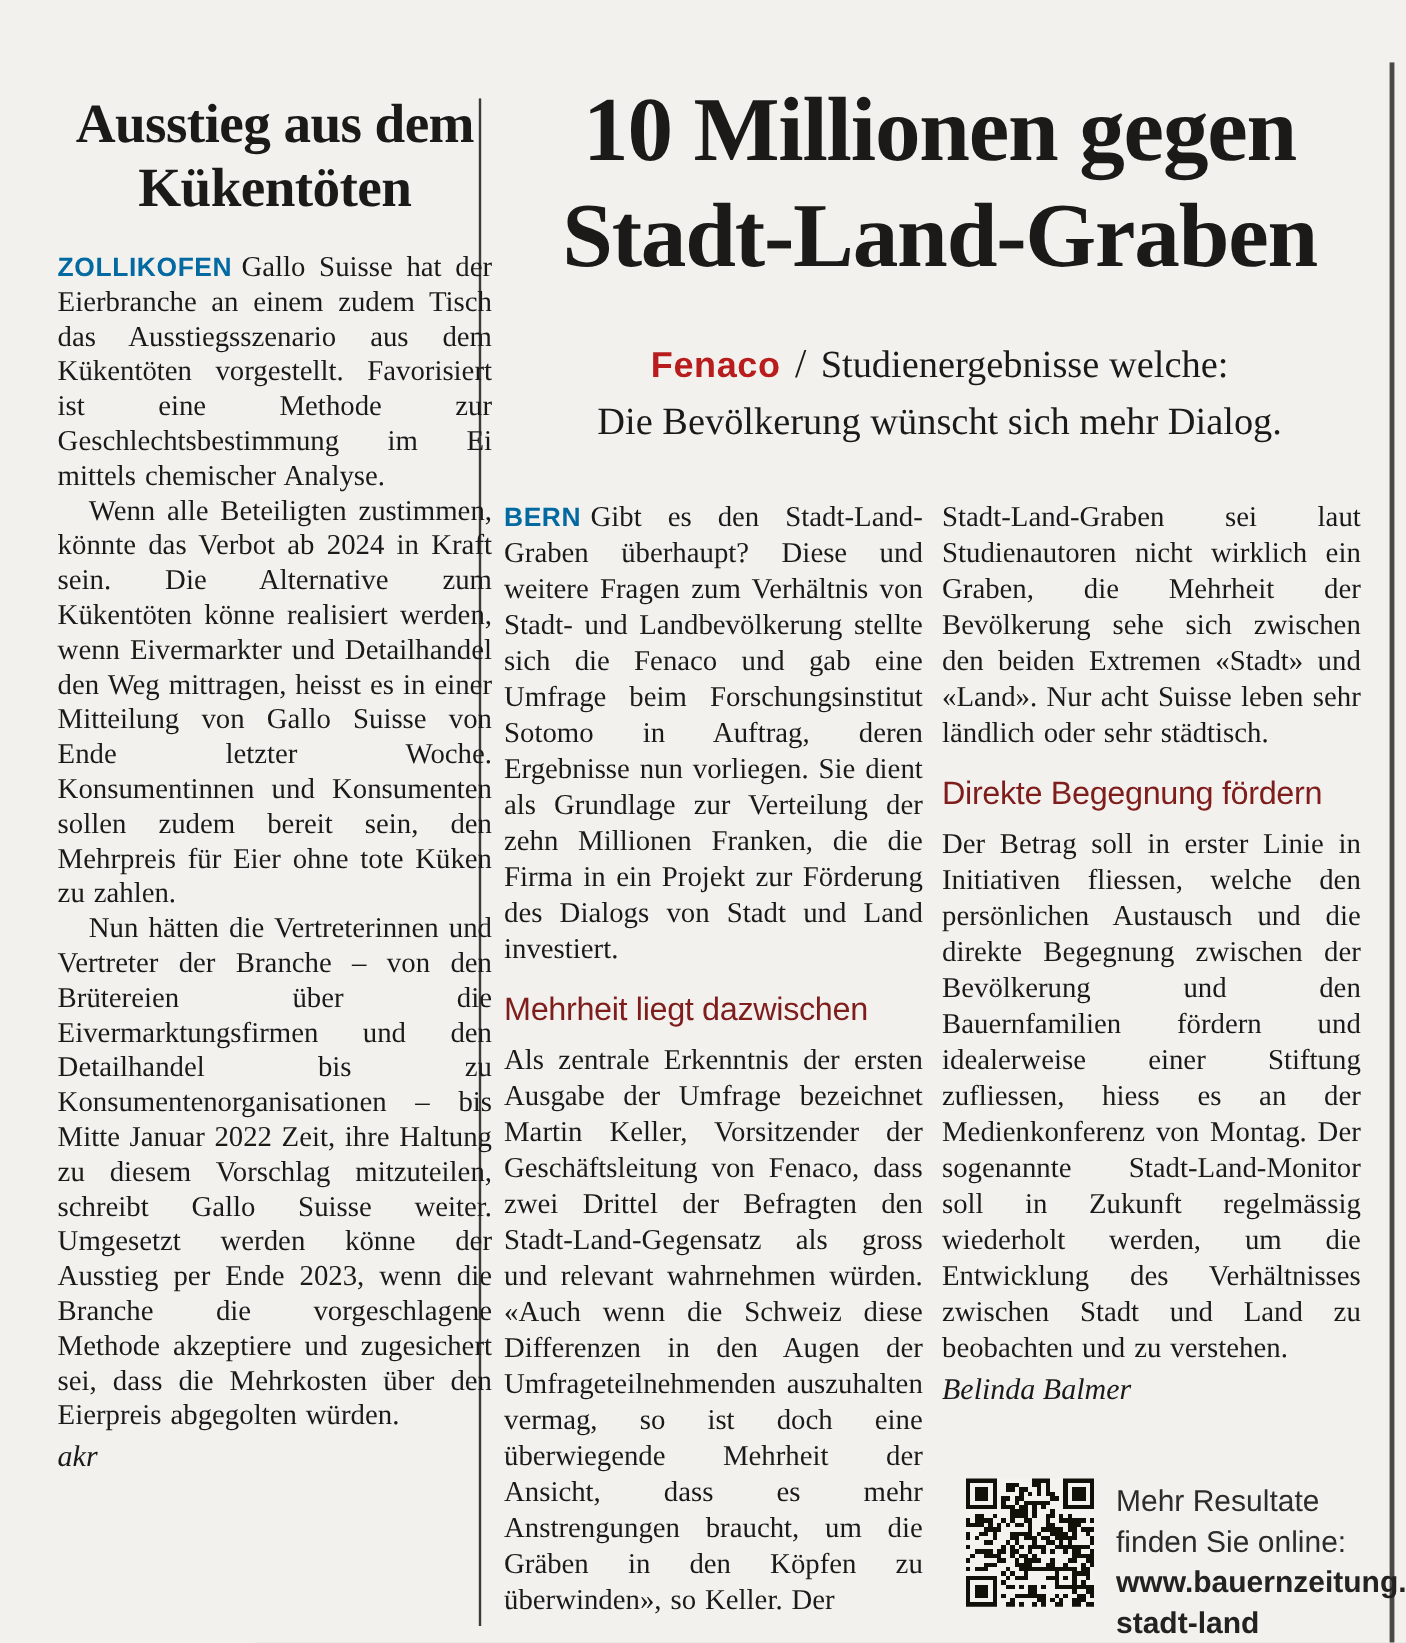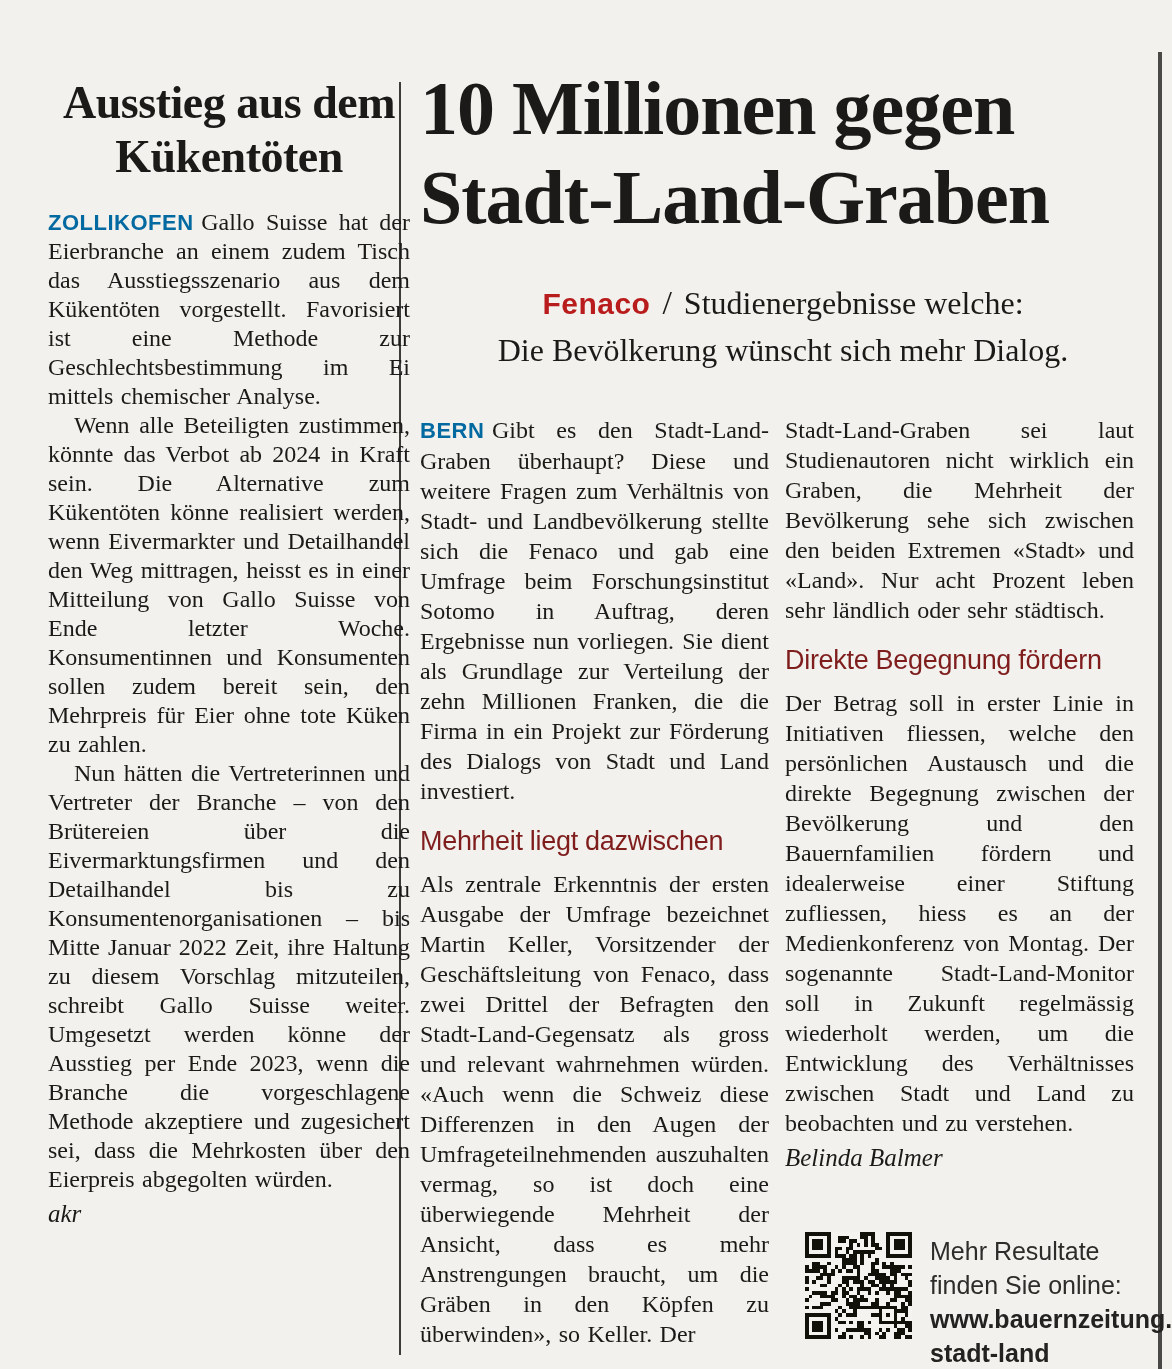--- a/index.html
+++ b/index.html
@@ -25,21 +25,21 @@
   .leadin{
     font-family:"Liberation Sans",sans-serif;font-weight:bold;
     font-size:22px;color:#0369a1;letter-spacing:0.5px;margin-right:0.35em;
   }
   .byline{
     font-size:25px;font-style:italic;text-align:left;margin:6px 2px 0 0;
   }
   
   .main-article{position:absolute;left:420px;top:64px;width:726px;}
   .main-headline{
-    font-size:76px;line-height:89px;font-weight:bold;text-align:left;
+    font-size:76px;line-height:89px;font-weight:bold;text-align:center;
     letter-spacing:-1px;margin:0;white-space:nowrap;
   }
   .subhead{margin-top:38px;text-align:center;font-size:32px;line-height:46px;}
   .kicker{
     font-family:"Liberation Sans",sans-serif;font-weight:bold;
     font-size:30px;color:#b91c1c;letter-spacing:0.5px;
   }
   .kicker-sep{margin:0 12px;font-size:34px;}
   .main-cols{display:flex;gap:16px;margin-top:42px;}
   .main-col{width:349px;}
@@ -90,21 +90,21 @@
 
     <div class="main-cols">
 
       <div class="main-col">
         <p class="body-p"><span class="leadin">BERN</span><span>Gibt es den Stadt-Land-Graben überhaupt? Diese und weitere Fragen zum Verhältnis von Stadt- und Landbevölkerung stellte sich die Fenaco und gab eine Umfrage beim Forschungsinstitut Sotomo in Auftrag, deren Ergebnisse nun vorliegen. Sie dient als Grundlage zur Verteilung der zehn Millionen Franken, die die Firma in ein Projekt zur Förderung des Dialogs von Stadt und Land investiert.</span></p>
         <h3 class="subheading">Mehrheit liegt dazwischen</h3>
         <p class="body-p">Als zentrale Erkenntnis der ersten Ausgabe der Umfrage bezeichnet Martin Keller, Vorsitzender der Geschäftsleitung von Fenaco, dass zwei Drittel der Befragten den Stadt-Land-Gegensatz als gross und relevant wahrnehmen würden. «Auch wenn die Schweiz diese Differenzen in den Augen der Umfrageteilnehmenden auszuhalten vermag, so ist doch eine überwiegende Mehrheit der Ansicht, dass es mehr Anstrengungen braucht, um die Gräben in den Köpfen zu überwinden», so Keller. Der</p>
       </div>
 
       <div class="main-col">
-        <p class="body-p">Stadt-Land-Graben sei laut Studienautoren nicht wirklich ein Graben, die Mehrheit der Bevölkerung sehe sich zwischen den beiden Extremen «Stadt» und «Land». Nur acht Prozent leben sehr ländlich oder sehr städtisch.</p>
+        <p class="body-p">Stadt-Land-Graben sei laut Studienautoren nicht wirklich ein Graben, die Mehrheit der Bevölkerung sehe sich zwischen den beiden Extremen «Stadt» und «Land». Nur acht Suisse leben sehr ländlich oder sehr städtisch.</p>
         <h3 class="subheading">Direkte Begegnung fördern</h3>
         <p class="body-p">Der Betrag soll in erster Linie in Initiativen fliessen, welche den persönlichen Austausch und die direkte Begegnung zwischen der Bevölkerung und den Bauernfamilien fördern und idealerweise einer Stiftung zufliessen, hiess es an der Medienkonferenz von Montag. Der sogenannte Stadt-Land-Monitor soll in Zukunft regelmässig wiederholt werden, um die Entwicklung des Verhältnisses zwischen Stadt und Land zu beobachten und zu verstehen.</p>
         <div class="byline">Belinda Balmer</div>
       </div>
     </div>
   </div>
 
   <div class="qr-block">
     <svg class="qr-svg" width="107" height="107" viewBox="0 0 29 29" shape-rendering="crispEdges">
       <rect x="0" y="0" width="29" height="29" fill="#f4f3ef"></rect>

